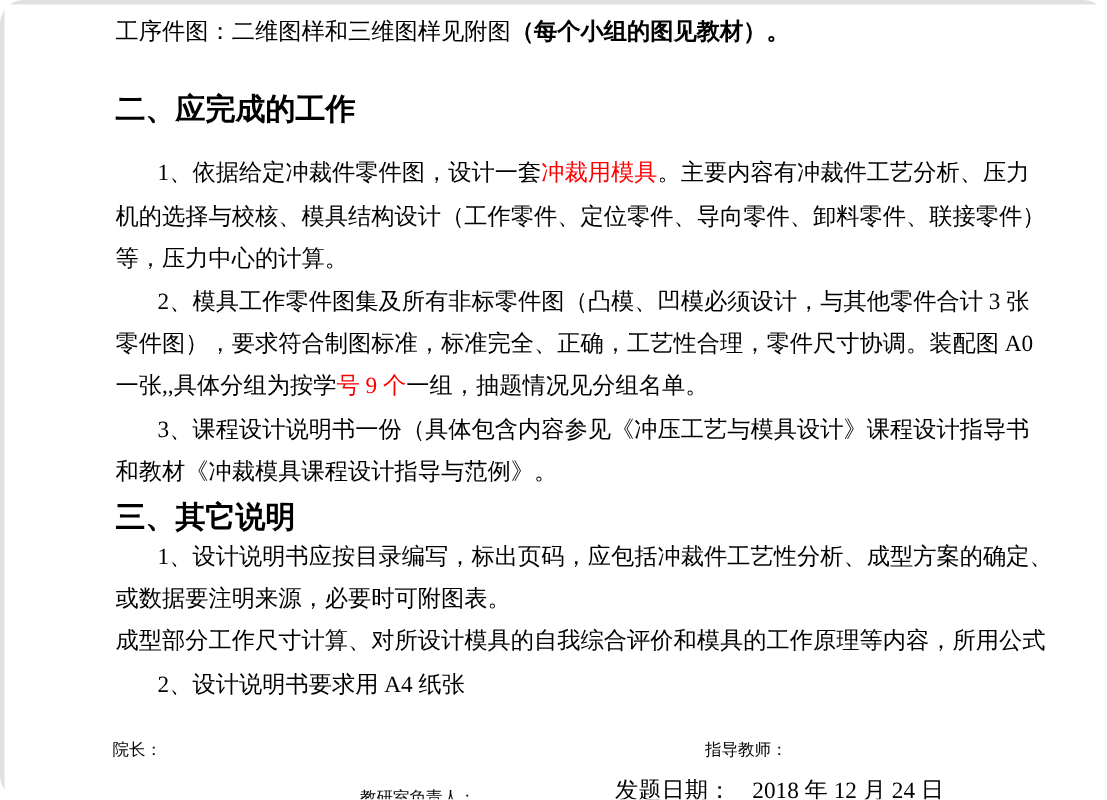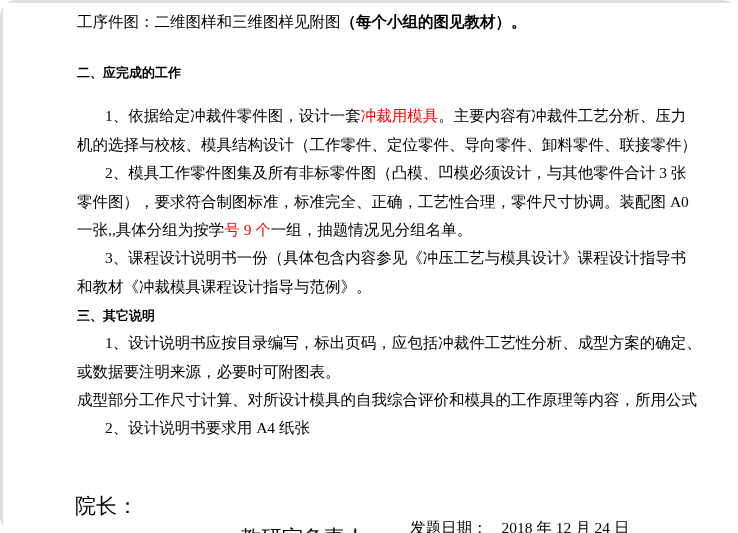--- a/index.html
+++ b/index.html
@@ -12,60 +12,62 @@
     color:var(--text-color,#000000);
     border-radius:16px;
   }
   .edge-top{position:absolute;top:0;left:0;right:0;height:3px;background:var(--border-color,#e4e4e4);}
   .edge-left{position:absolute;top:0;left:0;bottom:0;width:3px;background:var(--border-color,#dcdcdc);}
   .content{position:absolute;top:8px;left:77px;width:618px;}
   .line{font-size:15.5px;line-height:28.4px;white-space:nowrap;}
   .line.indent{padding-left:28px;}
   .heading{
     font-family:"Liberation Sans","DejaVu Sans",sans-serif;
-    font-weight:bold;font-size:13px;line-height:26px;
+    font-weight:bold;font-size:20px;line-height:26px;
   }
   .heading.h1{margin:24px 0 16px 0;}
   .heading.h2{margin:2px 0 0 0;}
   .seg-n{font-weight:normal;}
   .seg-b{font-weight:bold;}
   .seg-r{color:var(--accent-red,#ff0000);}
-  .sig-row{position:absolute;top:492px;left:0;width:591px;height:24px;font-size:21px;padding-left:24px;}
+  .sig-row{position:absolute;top:492px;left:0;width:591px;height:24px;font-size:11px;padding-left:24px;}
   .sig-row span{position:absolute;white-space:nowrap;}
   .sig-dean{left:75px;}
   .sig-office{left:240px;margin-top:32px;}
   .sig-advisor{left:470px;}
   .footer-row{position:absolute;top:517px;left:410px;font-size:15.5px;line-height:22px;white-space:nowrap;}
   .footer-date{margin-left:14px;}
 </style>
 </head>
 <body>
 
 <div class="page">
   <div class="edge-top"></div>
   <div class="edge-left"></div>
 
   <div class="content" id="doc-content">
       <div class="line"><span class="seg-n">工序件图：二维图样和三维图样见附图</span><span class="seg-b">（每个小组的图见教材）。</span></div>
       <div class="heading h1"><span class="seg-b">二、应完成的工作</span></div>
       <div class="line indent"><span class="seg-n">1、依据给定冲裁件零件图，设计一套</span><span class="seg-r">冲裁用模具</span><span class="seg-n">。主要内容有冲裁件工艺分析、压力</span></div>
       <div class="line"><span class="seg-n">机的选择与校核、模具结构设计（工作零件、定位零件、导向零件、卸料零件、联接零件）</span></div>
+      <div class="line"><span class="seg-n">等，压力中心的计算。</span></div>
       <div class="line indent"><span class="seg-n">2、模具工作零件图集及所有非标零件图（凸模、凹模必须设计，与其他零件合计 3 张</span></div>
       <div class="line"><span class="seg-n">零件图），要求符合制图标准，标准完全、正确，工艺性合理，零件尺寸协调。装配图 A0</span></div>
       <div class="line"><span class="seg-n">一张,,具体分组为按学</span><span class="seg-r">号 9 个</span><span class="seg-n">一组，抽题情况见分组名单。</span></div>
       <div class="line indent"><span class="seg-n">3、课程设计说明书一份（具体包含内容参见《冲压工艺与模具设计》课程设计指导书</span></div>
       <div class="line"><span class="seg-n">和教材《冲裁模具课程设计指导与范例》。</span></div>
       <div class="heading h2"><span class="seg-b">三、其它说明</span></div>
       <div class="line indent"><span class="seg-n">1、设计说明书应按目录编写，标出页码，应包括冲裁件工艺性分析、成型方案的确定、</span></div>
       <div class="line"><span class="seg-n">或数据要注明来源，必要时可附图表。</span></div>
       <div class="line"><span class="seg-n">成型部分工作尺寸计算、对所设计模具的自我综合评价和模具的工作原理等内容，所用公式</span></div>
       <div class="line indent"><span class="seg-n">2、设计说明书要求用 A4 纸张</span></div>
     </div>
 
   <div class="sig-row">
     <span class="sig-dean">院长：</span>
     <span class="sig-office">教研室负责人：</span>
+    <span class="sig-advisor">指导教师：</span>
   </div>
 
   <div class="footer-row">
     <span>发题日期：</span><span class="footer-date">2018 年 12 月 24 日</span>
   </div>
 </div>
 
 </body></html>

